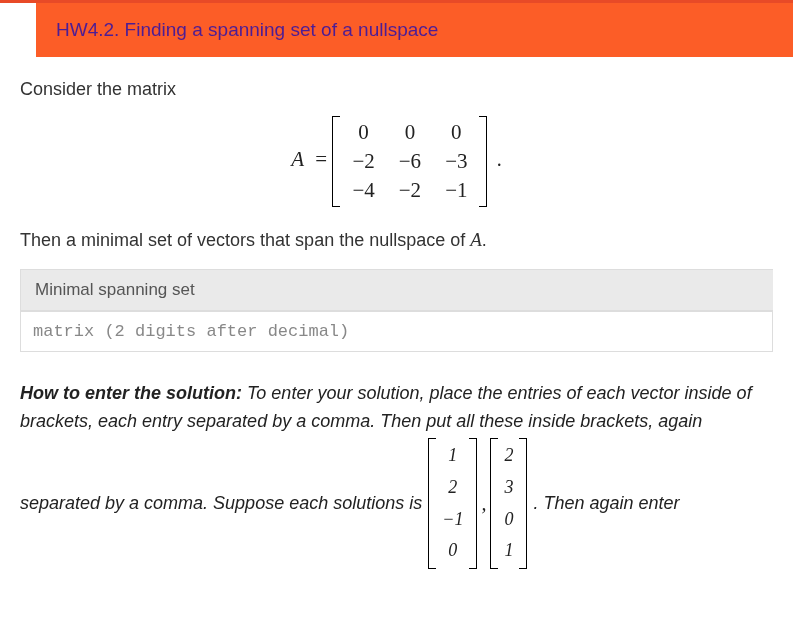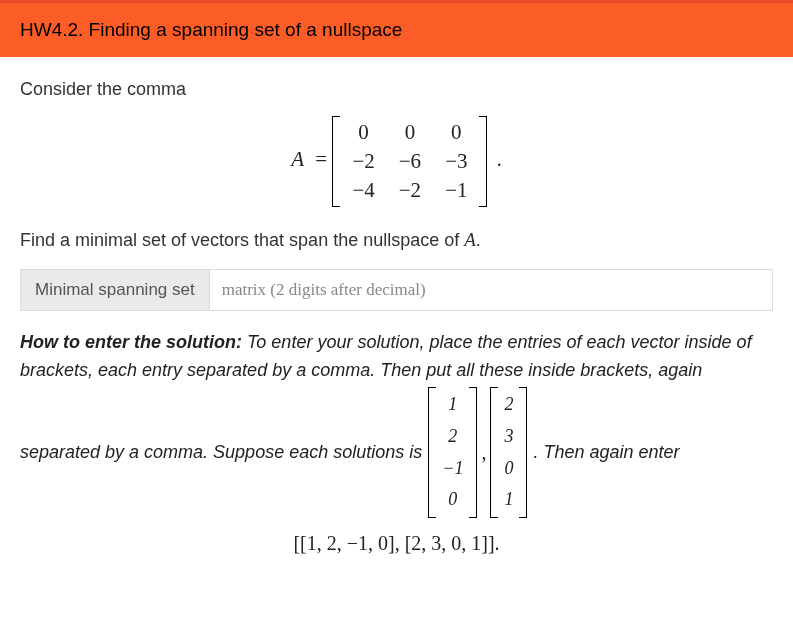--- a/index.html
+++ b/index.html
@@ -10,24 +10,25 @@
     body {
       font-family: 'Segoe UI', Arial, sans-serif;
       background: #ffffff;
       width: 793px;
       height: 617px;
       overflow: hidden;
       border-top: 3px solid #e84a27;
     }
     .header {
       background: #fc5d27;
-      color: #000000;
+      color: #4c1d95;
       padding: 16px 20px;
       font-size: 19px;
       font-weight: 500;
+      margin-left: 36px;
     }
     .content {
       padding: 22px 20px 10px 20px;
       color: #222;
     }
     .prompt-text {
       font-size: 18px;
       color: #333;
       margin-bottom: 16px;
     }
@@ -79,39 +80,40 @@
       margin-bottom: 18px;
     }
     .mathvar {
       font-family: 'Cambria Math', 'STIX', 'Times New Roman', serif;
       font-style: italic;
       font-size: 19px;
     }
     .answer-row {
       display: flex;
       align-items: stretch;
-      margin-bottom: 18px;
+      margin-bottom: 28px;
       width: 100%;
+      flex-direction: column;
     }
     .answer-label {
       background: #eaeaea;
       color: #555;
       font-size: 17px;
       padding: 10px 14px;
       border: 1px solid #ddd;
       border-right: none;
       white-space: nowrap;
     }
     .answer-input {
       flex: 1;
       border: 1px solid #ddd;
       font-size: 17px;
       padding: 10px 12px;
       color: #ec4899;
-      font-family: Liberation Serif, serif;
+      font-family: Liberation Mono, monospace;
       outline: none;
       background: #fff;
     }
     .answer-input::placeholder {
       color: #888;
     }
     .instruction {
       font-size: 18px;
       color: #222;
       line-height: 1.55;
@@ -158,21 +160,21 @@
   </style>
 </head>
 <body>
 
 <div class="header">
   <span>HW4.2. Finding a spanning set of a nullspace</span>
 </div>
 
 <div class="content">
 
-  <p class="prompt-text">Consider the comma</p>
+  <p class="prompt-text">Consider the matrix</p>
 
   <div class="matrix-equation">
     <span class="eq-var">A</span>
     <span>=</span>
     <span class="matrix">
       <table>
         <tbody>
             <tr>
           <td>0</td>
           <td>0</td>
@@ -188,21 +190,21 @@
           <td>−2</td>
           <td>−1</td>
         </tr>
       </tbody>
         </table>
     </span>
     <span class="period">.</span>
   </div>
 
   <p class="question-text">
-    <span>Find a minimal set of vectors that span the nullspace of </span><span class="mathvar">A</span><span>.</span>
+    <span>Then a minimal set of vectors that span the nullspace of </span><span class="mathvar">A</span><span>.</span>
   </p>
 
   <div class="answer-row">
     <div class="answer-label">Minimal spanning set</div>
     <input class="answer-input" type="text" placeholder="matrix (2 digits after decimal)" style="">
   </div>
 
   <div class="instruction">
     <p>
       <b>How to enter the solution:</b><span> To enter your solution, place the entries of each vector inside of brackets, each entry separated by a comma. Then put all these inside brackets, again</span>
@@ -245,15 +247,14 @@
                   <td>1</td>
                 </tr>
           </tbody>
             </table>
         </span>
       </span>
       <span class="text-segment">. Then again enter</span>
     </div>
   </div>
 
-  <div class="final-entry">[[1, 2, −1, 0], [2, 3, 0, 1]].</div>
 
 </div>
 
 </body></html>

